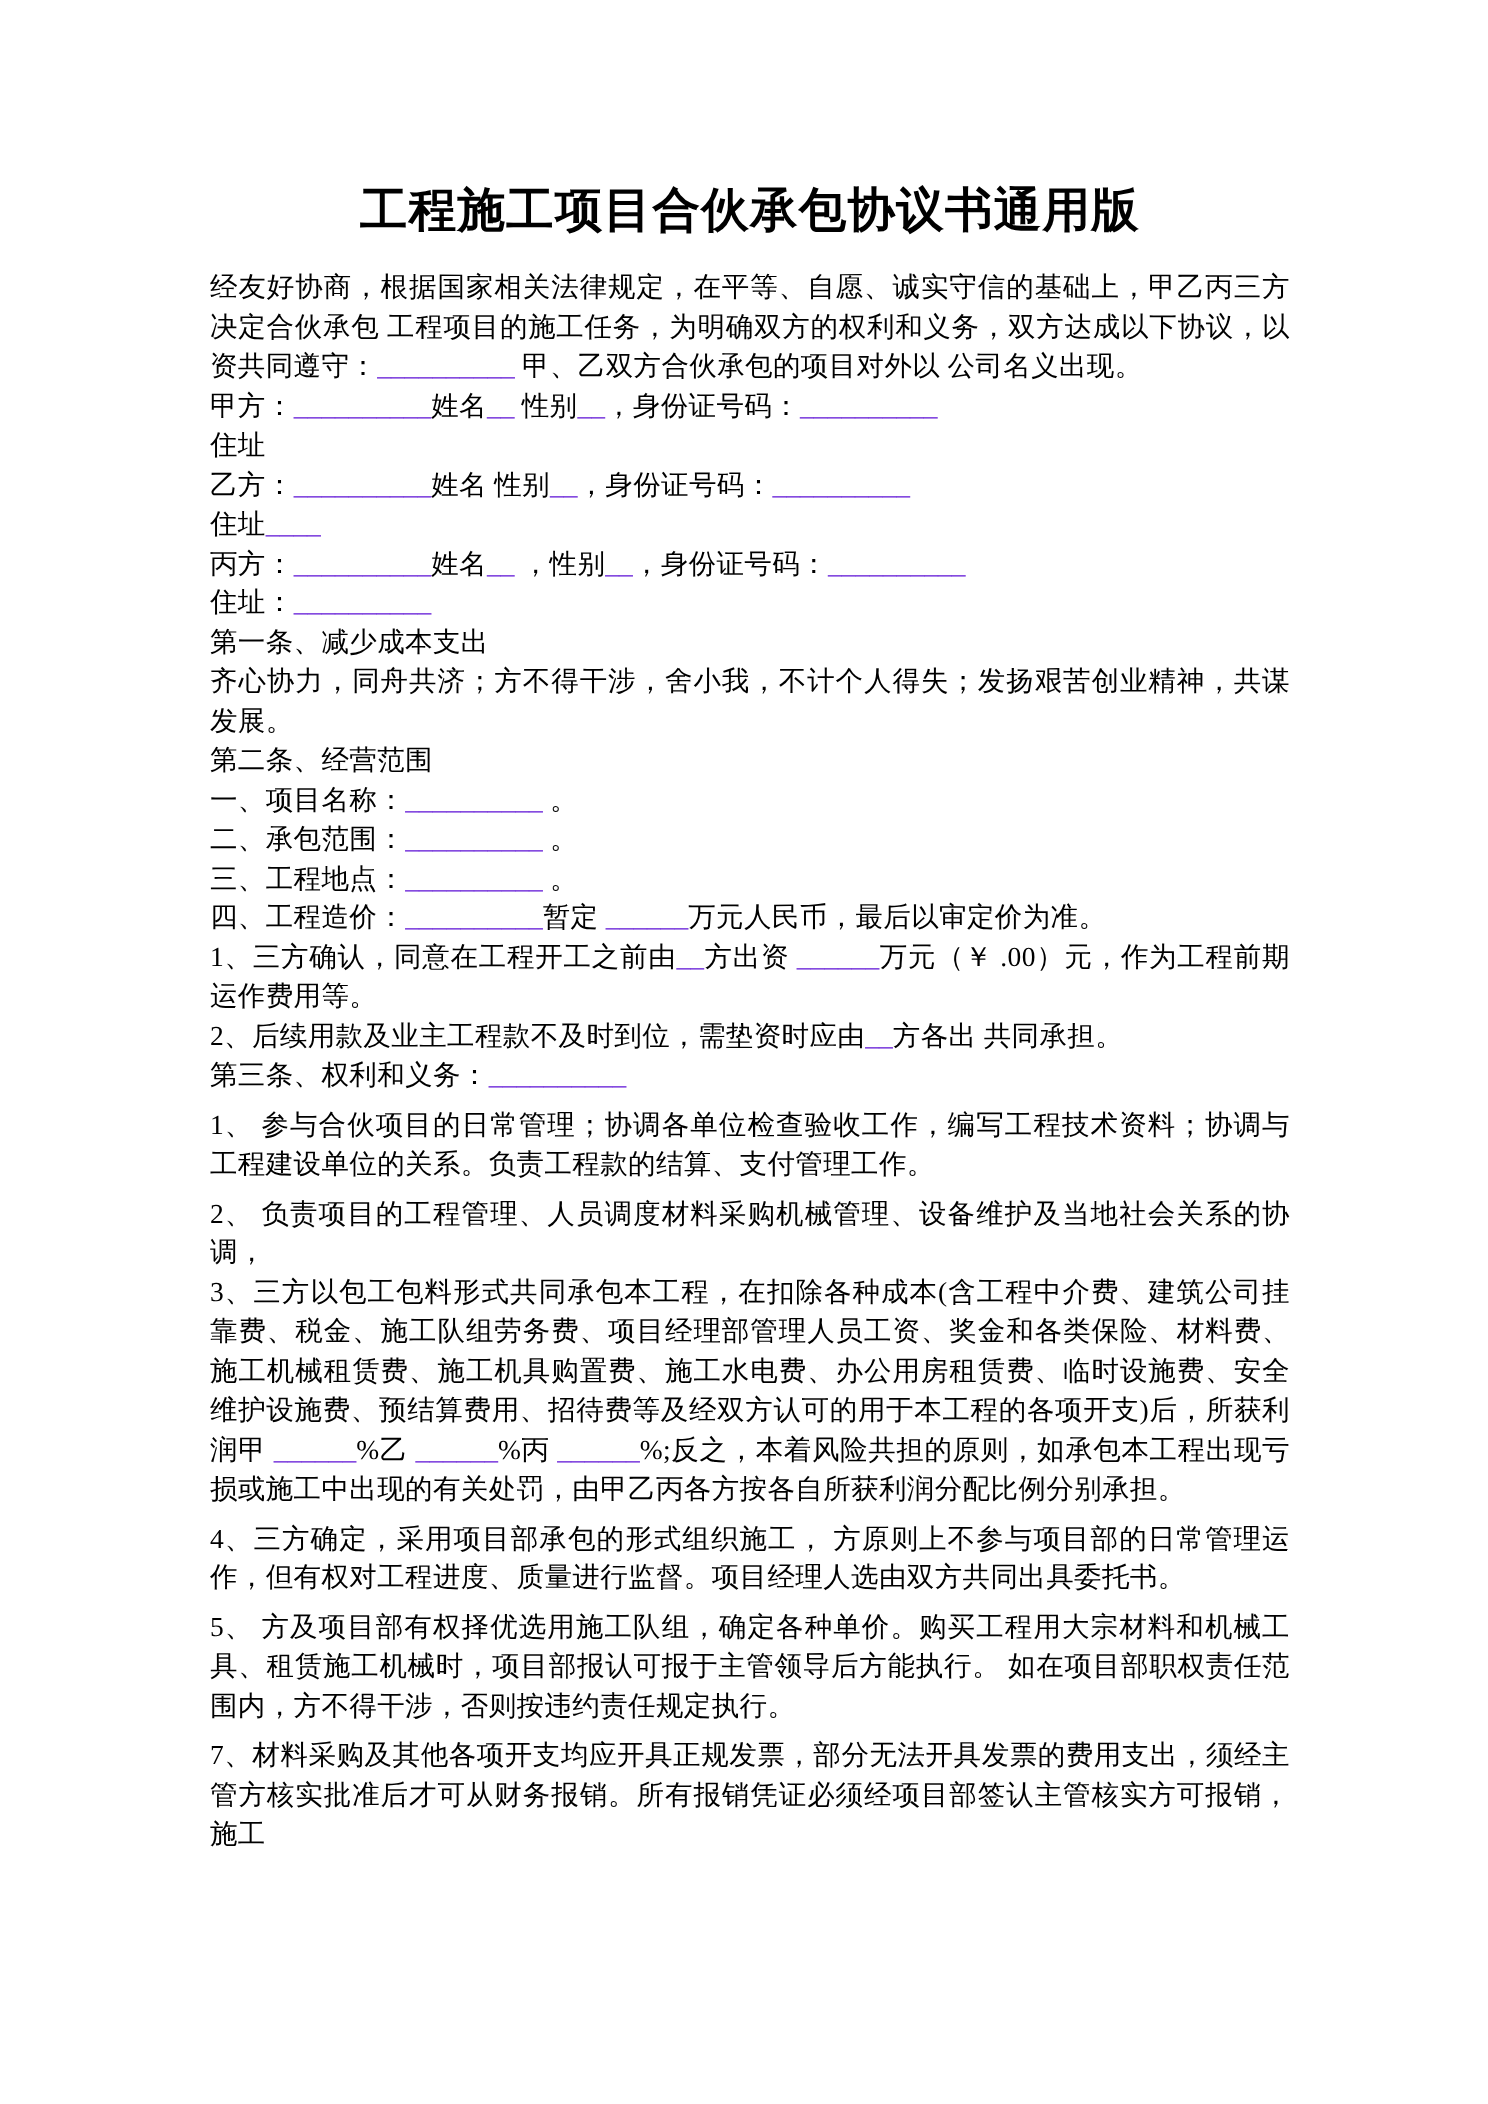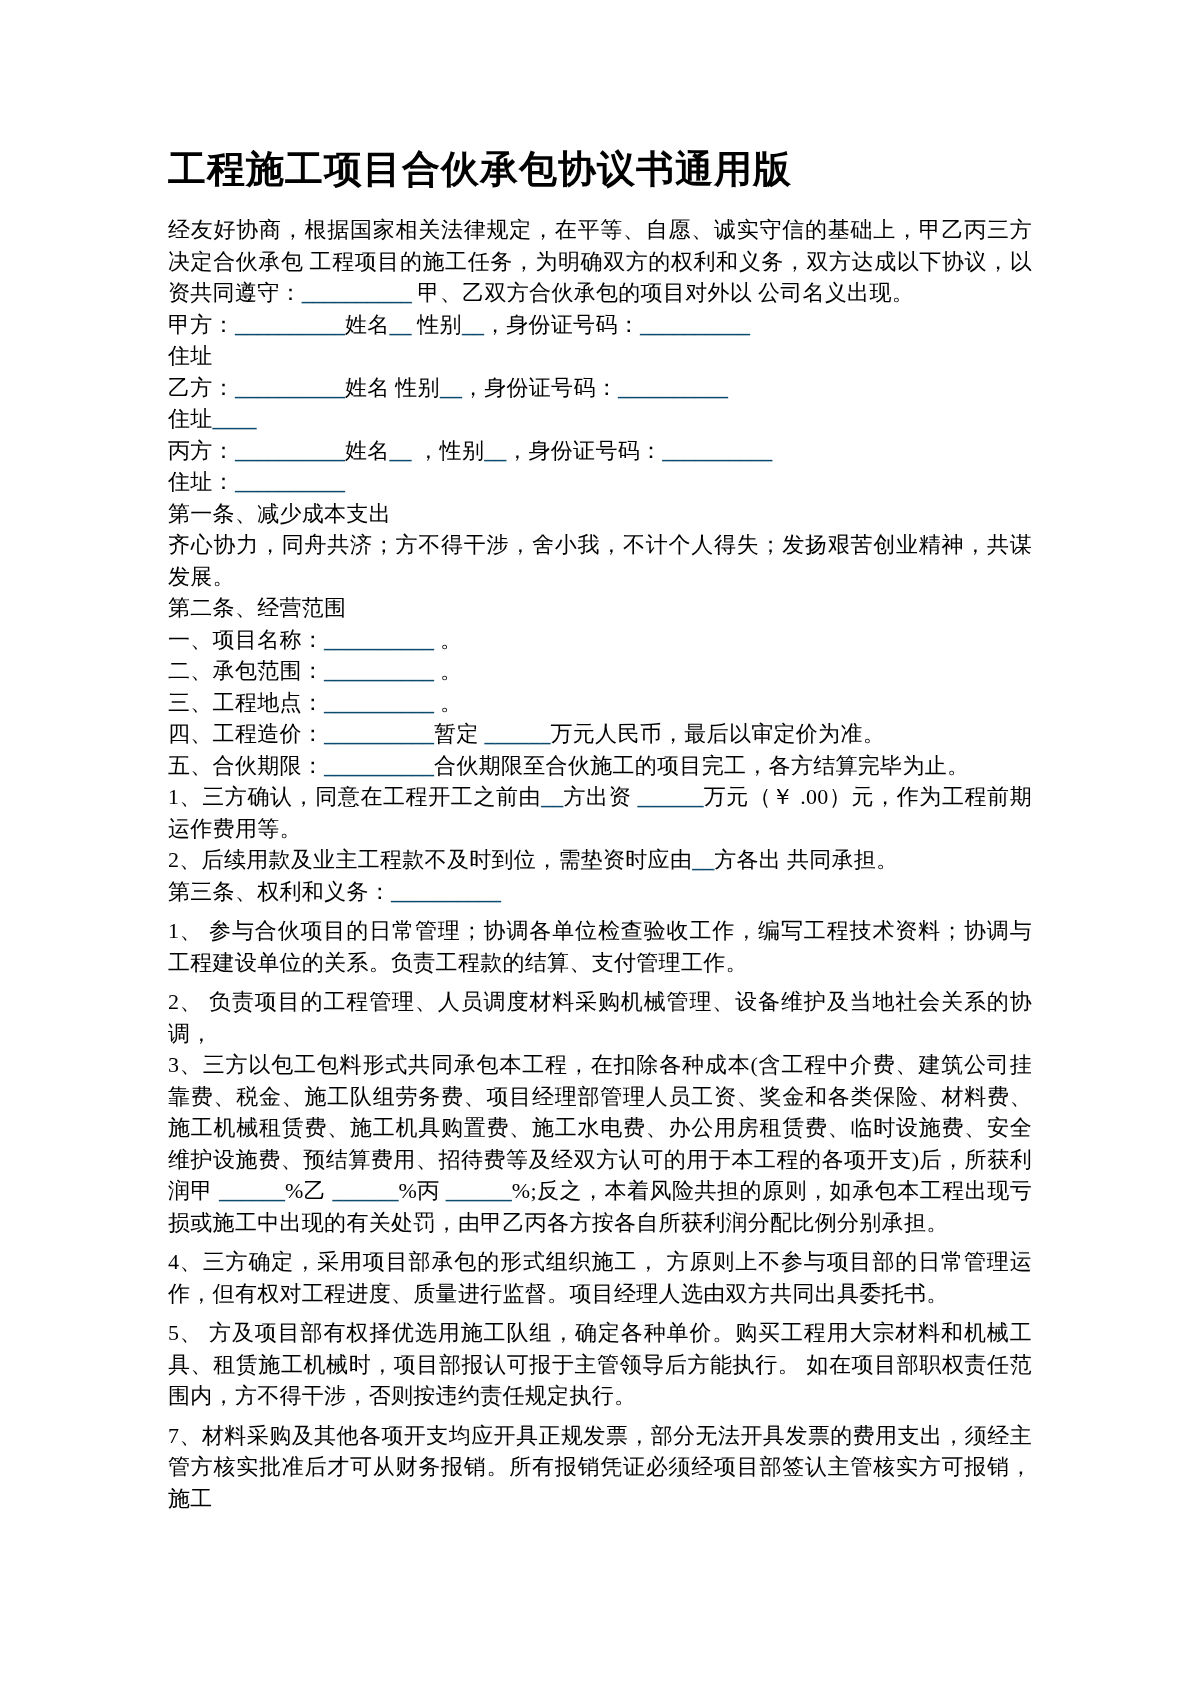--- a/index.html
+++ b/index.html
@@ -20,39 +20,38 @@
     position: absolute;
     left: 168px;
     top: 140px;
     width: 864px;
   }
   .doc-title {
     margin: 0 0 16px 0;
     font-size: 38px;
     line-height: 58px;
     font-weight: 700;
-    text-align: left;
+    text-align: center;
     letter-spacing: 1px;
     white-space: nowrap;
   }
   .doc-body p {
     margin: 0;
     font-size: 22px;
     line-height: 31.5px;
     text-align: justify;
     word-break: break-all;
     letter-spacing: 0.3px;
   }
   .doc-body p.sp {
     margin-top: 8px;
   }
   .blank {
-    color: #0c4a6e;
+    color: #6d28d9;
     letter-spacing: 0;
-    font-weight: bold;
   }
 </style>
 </head>
 <body>
 
 <div class="page">
   <div class="doc-content">
     <h1 class="doc-title">工程施工项目合伙承包协议书通用版</h1>
     <div class="doc-body" id="doc-body">
         <p>经友好协商，根据国家相关法律规定，在平等、自愿、诚实守信的基础上，甲乙丙三方决定合伙承包 工程项目的施工任务，为明确双方的权利和义务，双方达成以下协议，以资共同遵守：<span class="blank">__________</span> 甲、乙双方合伙承包的项目对外以 公司名义出现。</p>
@@ -62,21 +61,20 @@
         <p>住址<span class="blank">____</span></p>
         <p>丙方：<span class="blank">__________</span>姓名<span class="blank">__</span> ，性别<span class="blank">__</span>，身份证号码：<span class="blank">__________</span></p>
         <p>住址：<span class="blank">__________</span></p>
         <p>第一条、减少成本支出</p>
         <p>齐心协力，同舟共济；方不得干涉，舍小我，不计个人得失；发扬艰苦创业精神，共谋发展。</p>
         <p>第二条、经营范围</p>
         <p>一、项目名称：<span class="blank">__________</span> 。</p>
         <p>二、承包范围：<span class="blank">__________</span> 。</p>
         <p>三、工程地点：<span class="blank">__________</span> 。</p>
         <p>四、工程造价：<span class="blank">__________</span>暂定 <span class="blank">______</span>万元人民币，最后以审定价为准。</p>
-        <p>五、合伙期限：<span class="blank">__________</span>合伙期限至合伙施工的项目完工，各方结算完毕为止。</p>
         <p>1、三方确认，同意在工程开工之前由<span class="blank">__</span>方出资 <span class="blank">______</span>万元（￥ .00）元，作为工程前期运作费用等。</p>
         <p>2、后续用款及业主工程款不及时到位，需垫资时应由<span class="blank">__</span>方各出 共同承担。</p>
         <p>第三条、权利和义务：<span class="blank">__________</span></p>
         <p class="sp">1、 参与合伙项目的日常管理；协调各单位检查验收工作，编写工程技术资料；协调与工程建设单位的关系。负责工程款的结算、支付管理工作。</p>
         <p class="sp">2、 负责项目的工程管理、人员调度材料采购机械管理、设备维护及当地社会关系的协调，</p>
         <p>3、三方以包工包料形式共同承包本工程，在扣除各种成本(含工程中介费、建筑公司挂靠费、税金、施工队组劳务费、项目经理部管理人员工资、奖金和各类保险、材料费、施工机械租赁费、施工机具购置费、施工水电费、办公用房租赁费、临时设施费、安全维护设施费、预结算费用、招待费等及经双方认可的用于本工程的各项开支)后，所获利润甲 <span class="blank">______</span>%乙 <span class="blank">______</span>%丙 <span class="blank">______</span>%;反之，本着风险共担的原则，如承包本工程出现亏损或施工中出现的有关处罚，由甲乙丙各方按各自所获利润分配比例分别承担。</p>
         <p class="sp">4、三方确定，采用项目部承包的形式组织施工， 方原则上不参与项目部的日常管理运作，但有权对工程进度、质量进行监督。项目经理人选由双方共同出具委托书。</p>
         <p class="sp">5、 方及项目部有权择优选用施工队组，确定各种单价。购买工程用大宗材料和机械工具、租赁施工机械时，项目部报认可报于主管领导后方能执行。 如在项目部职权责任范围内，方不得干涉，否则按违约责任规定执行。</p>
         <p class="sp">7、材料采购及其他各项开支均应开具正规发票，部分无法开具发票的费用支出，须经主管方核实批准后才可从财务报销。所有报销凭证必须经项目部签认主管核实方可报销，施工</p>
       </div>

